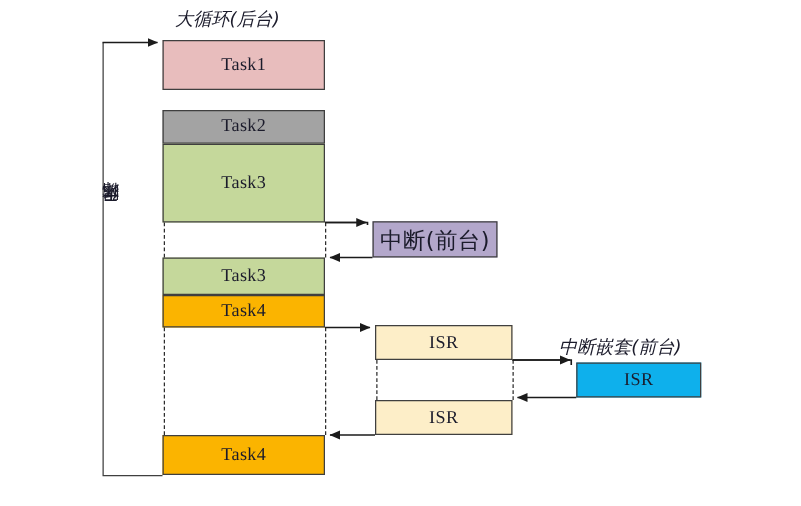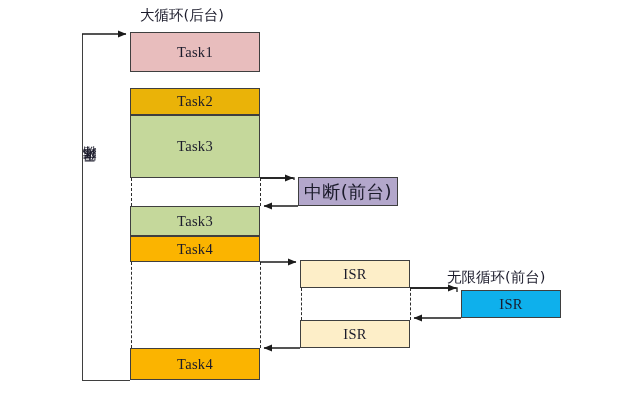--- a/index.html
+++ b/index.html
@@ -25,20 +25,21 @@
     white-space:nowrap;
   }
   .cjk{ font-family:"DejaVu Sans","Liberation Sans",sans-serif; font-size:18px; }
 
   .label{
     position:absolute;
     color:#1b1b2b;
     white-space:nowrap;
     font-family:"DejaVu Sans","Liberation Sans",sans-serif;
     font-size:14.5px;
+    font-style:italic;
   }
   .vlabel{
     position:absolute;
     writing-mode:vertical-rl;
     transform:rotate(180deg);
     font-family:"DejaVu Sans","Liberation Sans",sans-serif;
     font-size:13.5px;
     color:#1b1b2b;
     letter-spacing:1px;
     white-space:nowrap;
@@ -58,21 +59,21 @@
   <div class="label cjk" style="left:140px;top:6px;">大循环(后台)</div>
 
   <div class="vline" style="left:82px;top:34px;height:346px;"></div>
 
   <div class="hline" style="left:82px;top:380px;width:48px;"></div>
 
   <div class="vlabel" style="left:80px;top:168px;">无限循环</div>
 
   <div class="box" style="left:130px;top:32px;width:130px;height:40px;background:#e8bdbd;">Task1</div>
 
-  <div class="box" style="left:130px;top:88px;width:130px;height:27px;background:#eab308;">Task2</div>
+  <div class="box" style="left:130px;top:88px;width:130px;height:27px;background:#a3a3a3;">Task2</div>
 
   <div class="box" style="left:130px;top:115px;width:130px;height:63px;background:#c5d89b;">Task3</div>
 
   <div class="box" style="left:130px;top:206px;width:130px;height:30px;background:#c5d89b;">Task3</div>
 
   <div class="box" style="left:130px;top:236px;width:130px;height:26px;background:#fbb400;">Task4</div>
 
   <div class="box" style="left:130px;top:348px;width:130px;height:32px;background:#fbb400;">Task4</div>
 
   <div class="vdash" style="left:130.5px;top:178px;height:28px;"></div>
@@ -83,21 +84,21 @@
 
   <div class="box cjk" style="left:298px;top:177px;width:100px;height:29px;background:#b3a7cb;">中断(前台)</div>
 
   <div class="box" style="left:300px;top:260px;width:110px;height:28px;background:#fdeec8;">ISR</div>
 
   <div class="box" style="left:300px;top:320px;width:110px;height:28px;background:#fdeec8;">ISR</div>
 
   <div class="vdash" style="left:300.5px;top:288px;height:32px;"></div>
   <div class="vdash" style="left:409.5px;top:288px;height:32px;"></div>
 
-  <div class="label cjk" style="left:447px;top:268px;">无限循环(前台)</div>
+  <div class="label cjk" style="left:447px;top:268px;">中断嵌套(前台)</div>
 
   <div class="box" style="left:461px;top:290px;width:100px;height:28px;background:#0eb0ec;">ISR</div>
 
   <svg class="arrows" viewBox="0 0 641 405" xmlns="http://www.w3.org/2000/svg">
     <defs>
       <marker id="ah" markerWidth="9" markerHeight="9" refX="8" refY="4.2" orient="auto" markerUnits="userSpaceOnUse">
         <path d="M0,0.6 L8.4,4.2 L0,7.8 z" fill="#1b1b1b"></path>
       </marker>
     </defs>
 

